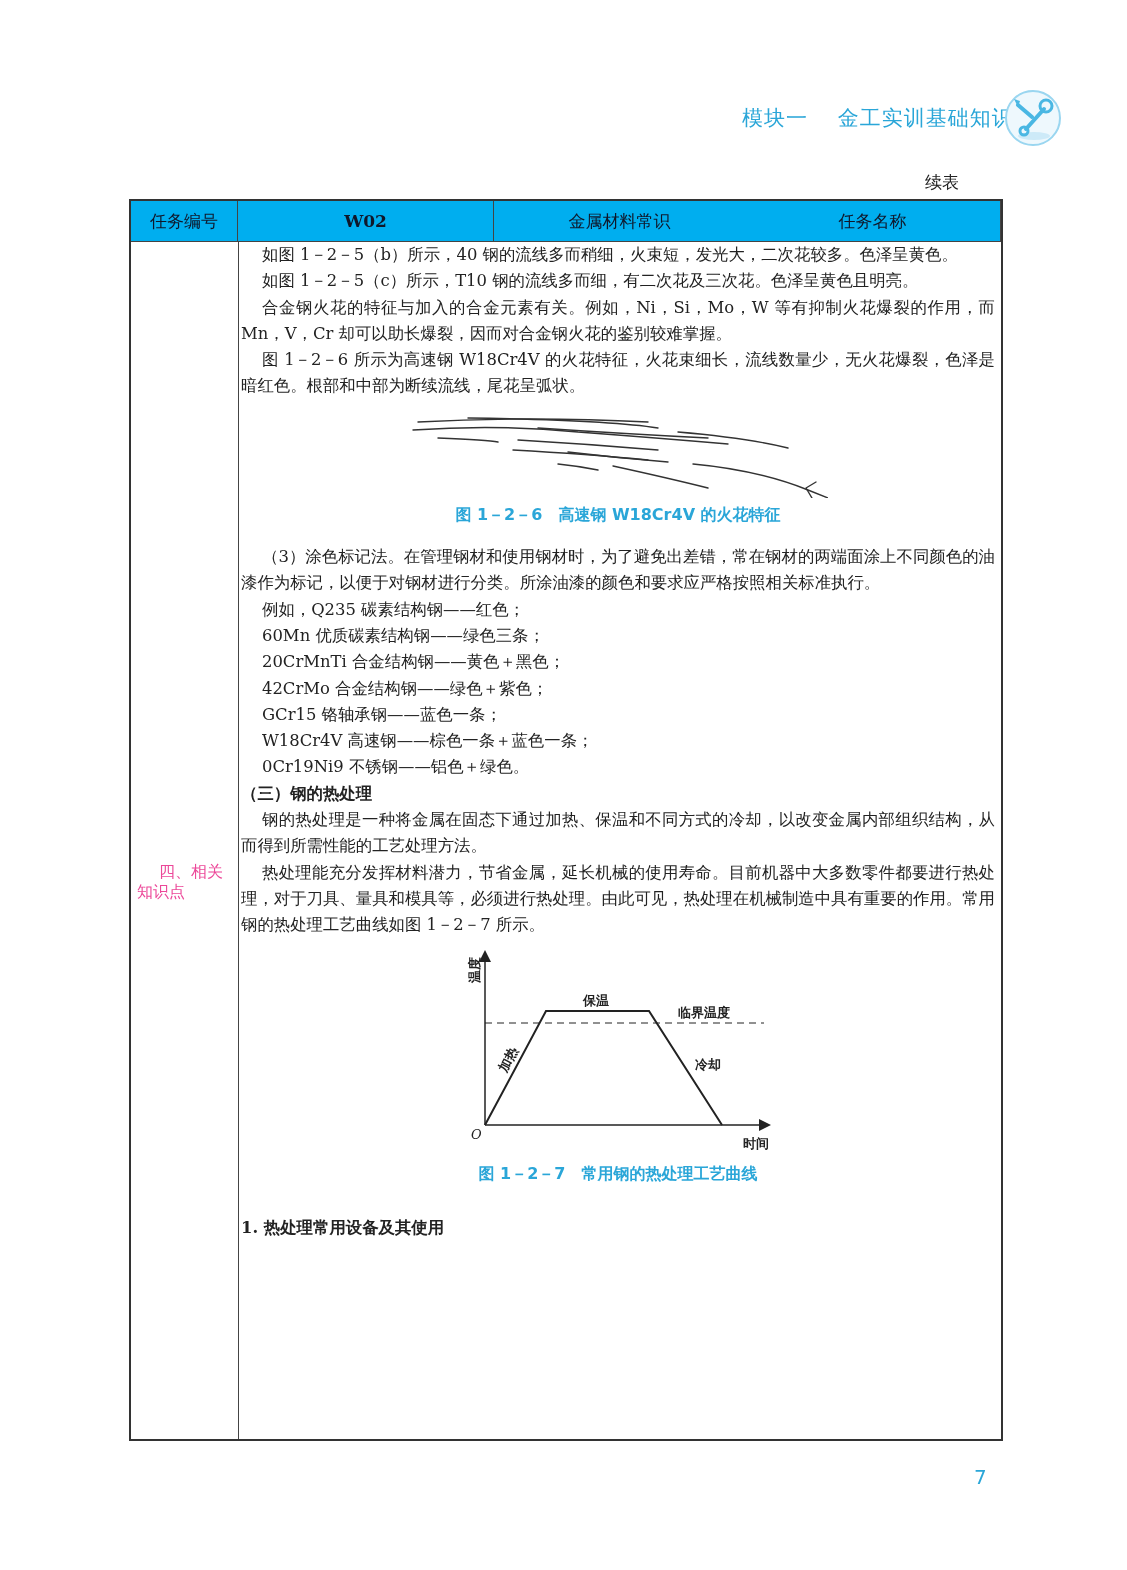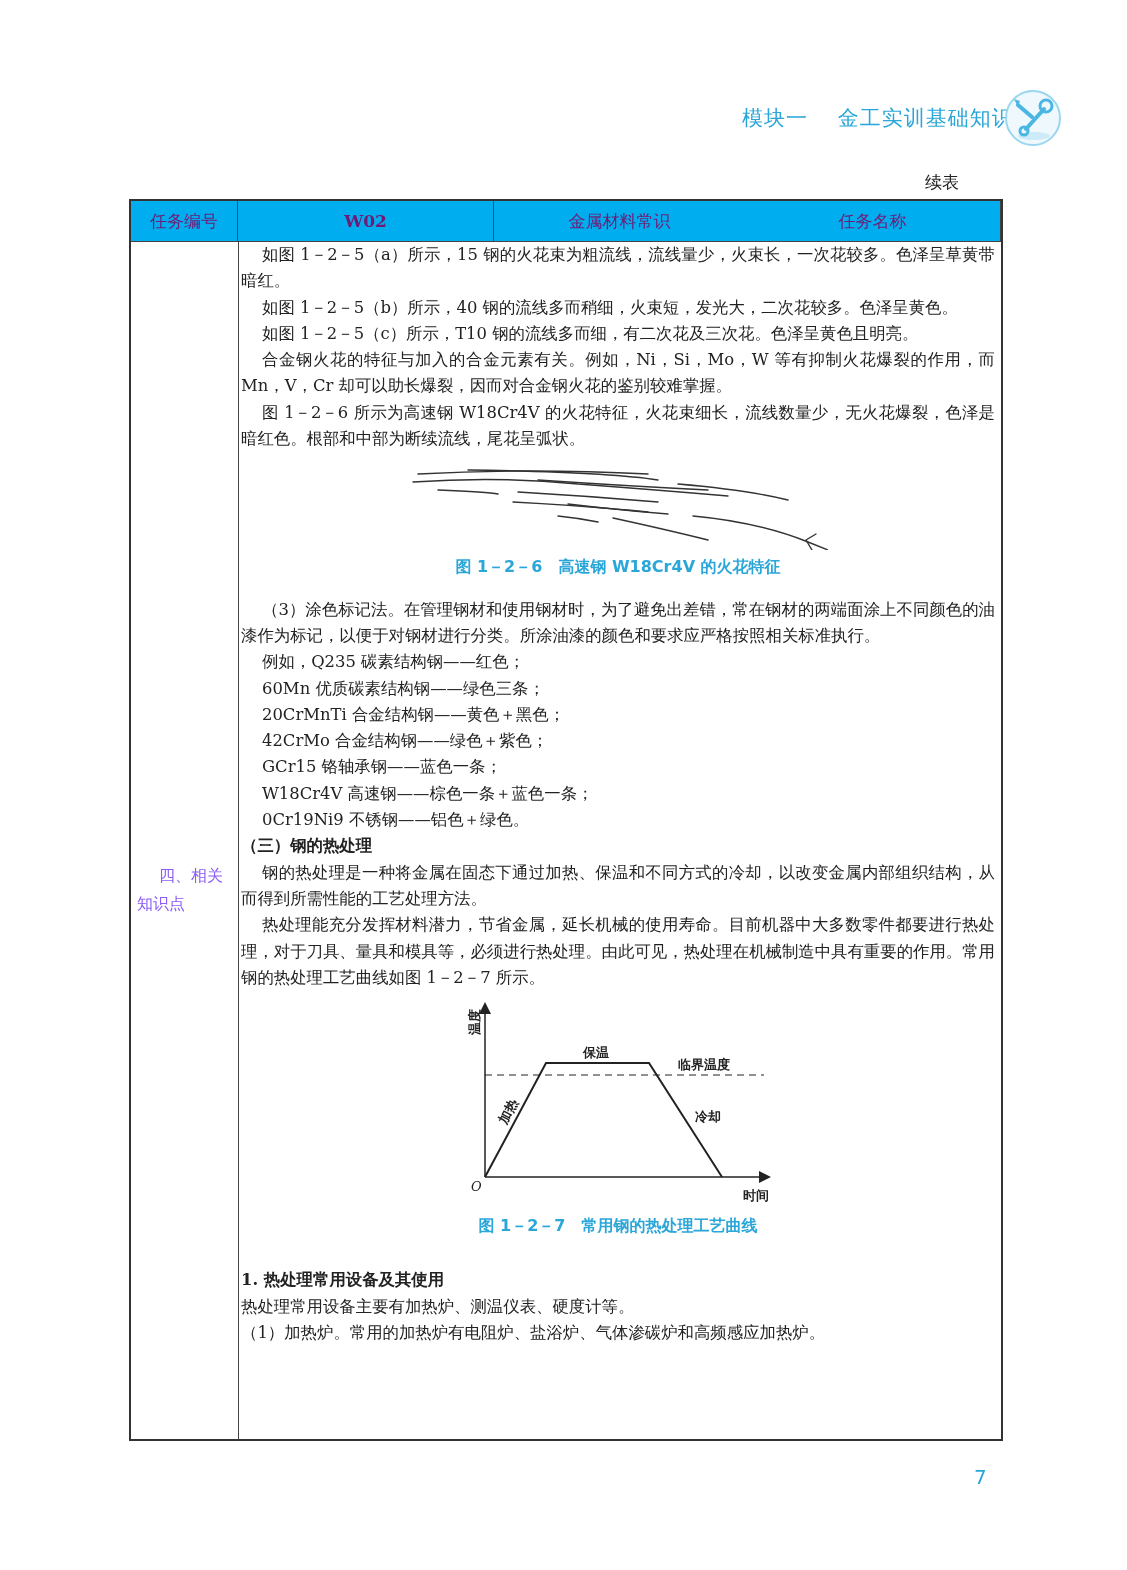--- a/index.html
+++ b/index.html
@@ -2,25 +2,25 @@
 <html><head>
 <meta charset="utf-8">
 <style>
   html, body { margin: 0; padding: 0; }
   body { width: 1127px; height: 1570px; background: #ffffff; position: relative; font-family: "DejaVu Serif", "Liberation Serif", serif; color: #222; overflow: hidden; }
   .header-title { position: absolute; left: 742px; top: 104px; font-family: "DejaVu Sans", "Liberation Sans", sans-serif; font-size: 21px; color: #2aa6d8; letter-spacing: 1px; white-space: pre; }
   .header-icon { position: absolute; left: 1004px; top: 89px; width: 58px; height: 58px; }
   .cont-label { position: absolute; left: 925px; top: 171px; font-family: "DejaVu Sans", "Liberation Sans", sans-serif; font-size: 17px; color: #222; }
   .table { position: absolute; left: 129px; top: 199px; width: 874px; height: 1242px; border: 2px solid #333; box-sizing: border-box; }
   .thead { position: absolute; left: 0; top: 0; width: 100%; height: 40px; background: #00aeef; display: flex; border-bottom: 1px solid #444; }
-  .th { height: 40px; display: flex; align-items: center; justify-content: center; color: #701a75; font-family: "DejaVu Sans", "Liberation Sans", sans-serif; font-size: 17px; border-right: 1px solid #444; box-sizing: border-box; }
+  .th { height: 40px; display: flex; align-items: center; justify-content: center; color: #0f172a; font-family: "DejaVu Sans", "Liberation Sans", sans-serif; font-size: 17px; border-right: 1px solid #444; box-sizing: border-box; }
   .th.last { border-right: none; }
   .th.bold { font-family: "DejaVu Serif", "Liberation Serif", serif; font-weight: bold; }
   .left-col { position: absolute; left: 0; top: 41px; width: 107px; bottom: 0; border-right: 1px solid #444; }
-  .left-label { position: absolute; left: 6px; top: 620px; width: 96px; font-size: 16px; line-height: 28px; text-indent: 22px; color: #8b5cf6; }
+  .left-label { position: absolute; left: 6px; top: 620px; width: 96px; font-size: 16px; line-height: 20px; text-indent: 22px; color: #ec4899; }
   .content { position: absolute; left: 110px; top: 41px; right: 6px; font-size: 16.4px; line-height: 26.3px; color: #222; }
   .p { margin: 0; text-indent: 21px; text-align: justify; }
   .p.noindent { text-indent: 0; }
   .p.bold { font-weight: bold; }
   .fig-caption { text-align: center; color: #2aa6d8; font-family: "DejaVu Sans", "Liberation Sans", sans-serif; font-weight: bold; font-size: 16px; }
   .fig1 { display: block; margin: 8px auto 0 auto; }
   .page-num { position: absolute; left: 974px; top: 1465px; font-family: "DejaVu Sans", "Liberation Sans", sans-serif; font-size: 20px; color: #2aa6d8; }
 </style>
 </head>
 <body>
@@ -46,21 +46,20 @@
     <div class="th last" style="flex:1">金属材料常识</div>
     <div class="th" style="width:256px">任务名称</div>
   </div>
 
   <div class="left-col">
     <div class="left-label">四、相关知识点</div>
   </div>
 
   <div class="content">
     <div id="pa">
-        <p class="p">如图 1－2－5（a）所示，15 钢的火花束为粗流线，流线量少，火束长，一次花较多。色泽呈草黄带暗红。</p>
         <p class="p">如图 1－2－5（b）所示，40 钢的流线多而稍细，火束短，发光大，二次花较多。色泽呈黄色。</p>
         <p class="p">如图 1－2－5（c）所示，T10 钢的流线多而细，有二次花及三次花。色泽呈黄色且明亮。</p>
         <p class="p">合金钢火花的特征与加入的合金元素有关。例如，Ni，Si，Mo，W 等有抑制火花爆裂的作用，而 Mn，V，Cr 却可以助长爆裂，因而对合金钢火花的鉴别较难掌握。</p>
         <p class="p">图 1－2－6 所示为高速钢 W18Cr4V 的火花特征，火花束细长，流线数量少，无火花爆裂，色泽是暗红色。根部和中部为断续流线，尾花呈弧状。</p>
       </div>
 
     <svg class="fig1" width="420" height="90" viewBox="0 0 420 90">
       <g stroke="#333" stroke-width="1.4" fill="none" stroke-linecap="round">
         <path d="M10 14 Q120 8 240 14"></path>
         <path d="M60 10 Q200 12 250 20"></path>
@@ -109,20 +108,16 @@
       <text x="285" y="203" font-size="13" font-weight="bold" fill="#222">时间</text>
       <text x="13" y="194" font-size="13" font-style="italic" fill="#222">O</text>
       <text x="125" y="60" font-size="13" font-weight="bold" fill="#222">保温</text>
       <text x="220" y="72" font-size="13" font-weight="bold" fill="#222">临界温度</text>
       <text x="48" y="128" font-size="13" font-weight="bold" fill="#222" transform="rotate(-62 48 128)">加热</text>
       <text x="237" y="124" font-size="13" font-weight="bold" fill="#222">冷却</text>
     </svg>
     <div class="fig-caption" style="margin:4px 0 28px 0">图 1－2－7　常用钢的热处理工艺曲线</div>
 
     <p class="p bold noindent">1. 热处理常用设备及其使用</p>
-    <div id="pd">
-        <p class="p noindent">热处理常用设备主要有加热炉、测温仪表、硬度计等。</p>
-        <p class="p noindent">（1）加热炉。常用的加热炉有电阻炉、盐浴炉、气体渗碳炉和高频感应加热炉。</p>
-      </div>
   </div>
 </div>
 
 <div class="page-num">7</div>
 
 </body></html>

